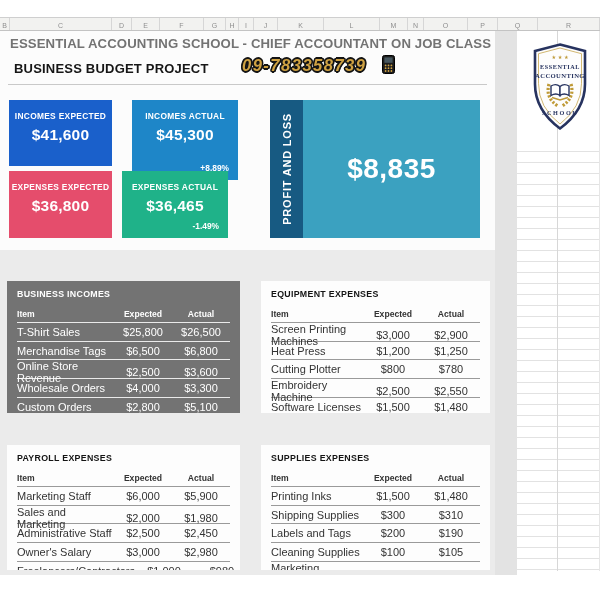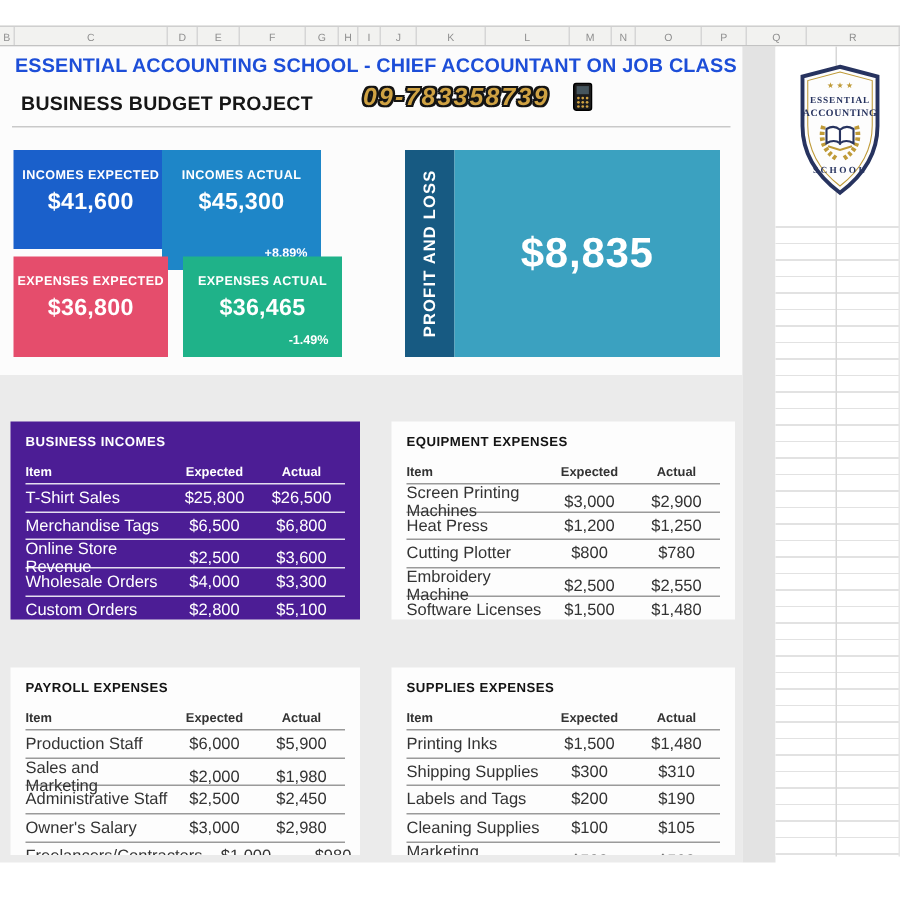--- a/index.html
+++ b/index.html
@@ -10,37 +10,37 @@
   
   #colstrip { position:absolute; left:0; top:17px; width:600px; height:14px;
               background:#f2f2f0; border-top:1px solid #cfcfcf; border-bottom:1px solid #c3c3c3;
               display:flex; overflow:hidden; }
   #colstrip .colcell { border-right:1px solid #d6d6d6; font-size:7px; color:#8f8f8f;
               display:flex; align-items:flex-end; justify-content:center; padding-bottom:1px; }
 
   
   #main { position:absolute; left:0; top:31px; width:495px; height:544px; background:#ebebeb; overflow:hidden; }
   #header-white { position:absolute; left:0; top:0; width:495px; height:219px; background:#fcfcfc; }
-  #page-title { position:absolute; left:10px; top:5px; font-size:13.2px; font-weight:800; color:#1d4ed8; letter-spacing:.1px; white-space:nowrap; }
+  #page-title { position:absolute; left:10px; top:5px; font-size:13.2px; font-weight:800; color:#737373; letter-spacing:.1px; white-space:nowrap; }
   #page-subtitle { position:absolute; left:14px; top:30px; font-size:13px; font-weight:800; color:#161616; letter-spacing:.2px; }
   #phone-number { position:absolute; left:242px; top:25px; font-size:16.5px; font-weight:800; font-style:italic;
        letter-spacing:1.5px; color:#cfa243;
        text-shadow:-1.4px -1.4px 0 #141414, 1.4px -1.4px 0 #141414, -1.4px 1.4px 0 #141414,
                     1.4px 1.4px 0 #141414, 0 1.6px 0 #141414, 0 -1.6px 0 #141414,
                     1.6px 0 0 #141414, -1.6px 0 0 #141414; }
   #phone-icon-box { position:absolute; left:382px; top:24px; }
   #header-rule { position:absolute; left:8px; top:53px; width:479px; height:1px; background:#c9c9c9; }
 
   
   .kpi { position:absolute; color:#fff; overflow:hidden; }
   .kpi-label { text-align:center; margin-top:11px; font-size:8.4px; font-weight:700; letter-spacing:.3px; }
   .kpi-value { text-align:center; margin-top:5px; font-size:15.5px; font-weight:800; letter-spacing:.2px; }
   .kpi-delta { position:absolute; right:9px; bottom:7px; font-size:8.4px; font-weight:700; }
   #kpi-0 { left:9px;   top:69px;  width:103px; height:66px; }
-  #kpi-1 { left:108px; top:69px;  width:106px; height:80px; }
+  #kpi-1 { left:132px; top:69px;  width:106px; height:80px; }
   #kpi-2 { left:9px;   top:140px; width:103px; height:67px; }
   #kpi-3 { left:122px; top:140px; width:106px; height:67px; }
 
   
   #profit { left:270px; top:69px; width:210px; height:138px; display:flex; overflow:hidden; }
   #profit-strip { width:33px; height:100%; display:flex; align-items:center; justify-content:center; }
   #profit-label { writing-mode:vertical-rl; transform:rotate(180deg); color:#fff; font-size:11px;
                   font-weight:800; letter-spacing:.8px; white-space:nowrap; }
   #profit-body { flex:1; display:flex; align-items:center; justify-content:center; }
   #profit-value { color:#fff; font-size:28px; font-weight:800; letter-spacing:.5px; }
@@ -143,21 +143,21 @@
 
   <div class="abs" id="profit">
     <div id="profit-strip" style="background-color: rgb(23, 90, 130);">
       <span id="profit-label">PROFIT AND LOSS</span>
     </div>
     <div id="profit-body" style="background-color: rgb(59, 161, 192);">
       <span id="profit-value">$8,835</span>
     </div>
   </div>
 
-  <div class="tbl blue" id="tbl-incomes" style="background-color: #4c1d95;">
+  <div class="tbl blue" id="tbl-incomes" style="background-color: #737373;">
     <div class="tbl-title">BUSINESS INCOMES</div>
     <div class="thead">
       <span class="c0">Item</span>
       <span class="c1">Expected</span>
       <span class="c2">Actual</span>
     </div>
     <div class="tr">
       <span class="c0">T-Shirt Sales</span>
       <span class="c1">$25,800</span>
       <span class="c2">$26,500</span>
@@ -219,21 +219,21 @@
   </div>
 
   <div class="tbl white" id="tbl-payroll">
     <div class="tbl-title">PAYROLL EXPENSES</div>
     <div class="thead">
       <span class="c0">Item</span>
       <span class="c1">Expected</span>
       <span class="c2">Actual</span>
     </div>
     <div class="tr">
-      <span class="c0">Production Staff</span>
+      <span class="c0">Marketing Staff</span>
       <span class="c1">$6,000</span>
       <span class="c2">$5,900</span>
     </div>
     <div class="tr">
       <span class="c0">Sales and Marketing</span>
       <span class="c1">$2,000</span>
       <span class="c2">$1,980</span>
     </div>
     <div class="tr">
       <span class="c0">Administrative Staff</span>

